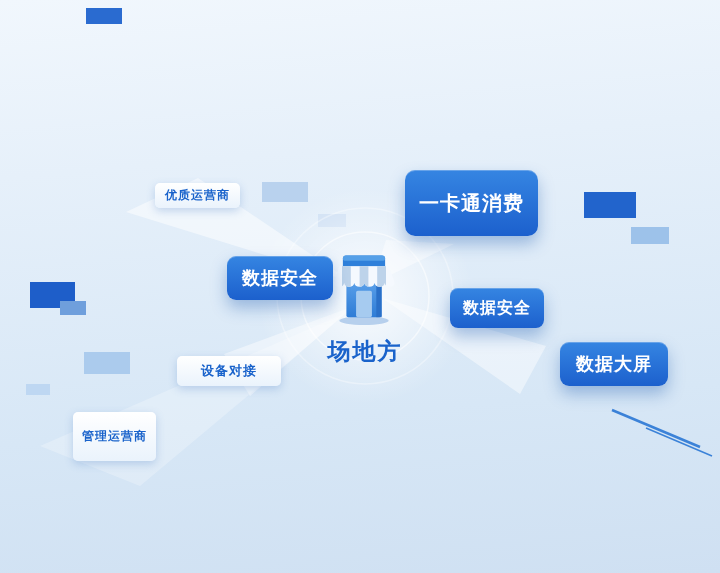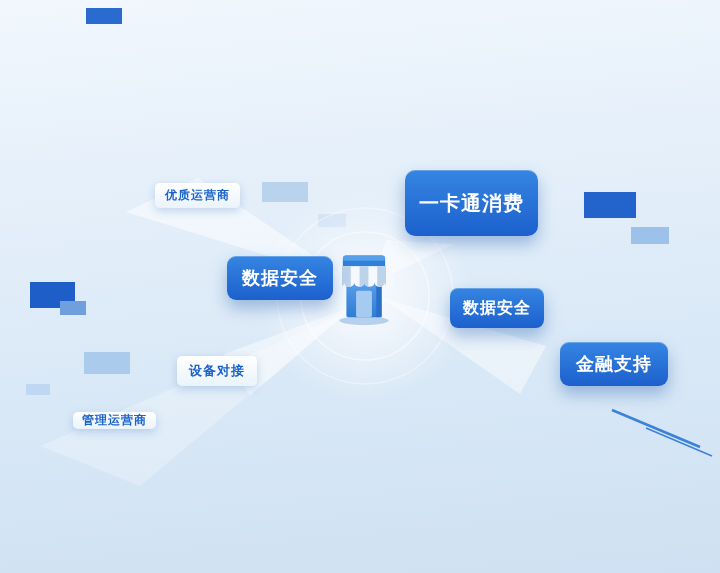--- a/index.html
+++ b/index.html
@@ -35,22 +35,22 @@
     color:#1a63cb;
     background:linear-gradient(180deg,#ffffff 0%,#eaf3fc 100%);
     border-radius:5px;
     box-shadow:0 3px 8px rgba(80,130,200,0.30);
   }
   #n-premium{left:128px;top:183px;padding:4px 10px;font-size:12px;}
   #n-onecard{left:378px;top:170px;width:133px;height:66px;font-size:20px;border-radius:10px;}
   #n-finance{left:200px;top:256px;width:106px;height:44px;font-size:18px;border-radius:9px;}
   #n-datasec{left:423px;top:288px;width:94px;height:40px;font-size:16px;border-radius:8px;}
   #n-datascreen{left:533px;top:342px;width:108px;height:44px;font-size:18px;border-radius:9px;}
-  #n-device{left:150px;top:356px;padding:6px 12px;font-size:13px;}
-  #n-manage{left:46px;top:412px;padding:0 9px;font-size:12px;}
+  #n-device{left:150px;top:356px;padding:6px 24px;font-size:13px;}
+  #n-manage{left:46px;top:412px;padding:16px 9px;font-size:12px;}
 </style>
 </head>
 <body>
 
 <div class="stage">
 
   <div class="decor" id="d1"></div>
   <div class="decor" id="d2"></div>
   <div class="decor" id="d3"></div>
   <div class="decor" id="d4"></div>
@@ -105,22 +105,23 @@
       <rect x="26" y="12" width="48" height="6" rx="3" fill="#55a0e8"></rect>
       <g clip-path="url(#awnClip)">
         <rect x="15" y="24" width="70" height="26" fill="#f5f9fe"></rect>
         <rect x="25" y="24" width="10" height="26" fill="#bdd3ea"></rect>
         <rect x="45" y="24" width="10" height="26" fill="#bdd3ea"></rect>
         <rect x="65" y="24" width="10" height="26" fill="#bdd3ea"></rect>
       </g>
     </svg>
   </div>
 
+  <div class="center-label">场地方</div>
 
   <div class="node node-light" id="n-premium">优质运营商</div>
   <div class="node node-primary" id="n-onecard">一卡通消费</div>
   <div class="node node-primary" id="n-finance">数据安全</div>
   <div class="node node-primary" id="n-datasec">数据安全</div>
-  <div class="node node-primary" id="n-datascreen">金融支持</div>
+  <div class="node node-primary" id="n-datascreen">数据大屏</div>
   <div class="node node-light" id="n-device">设备对接</div>
   <div class="node node-light" id="n-manage">管理运营商</div>
 
 </div>
 
 </body></html>

